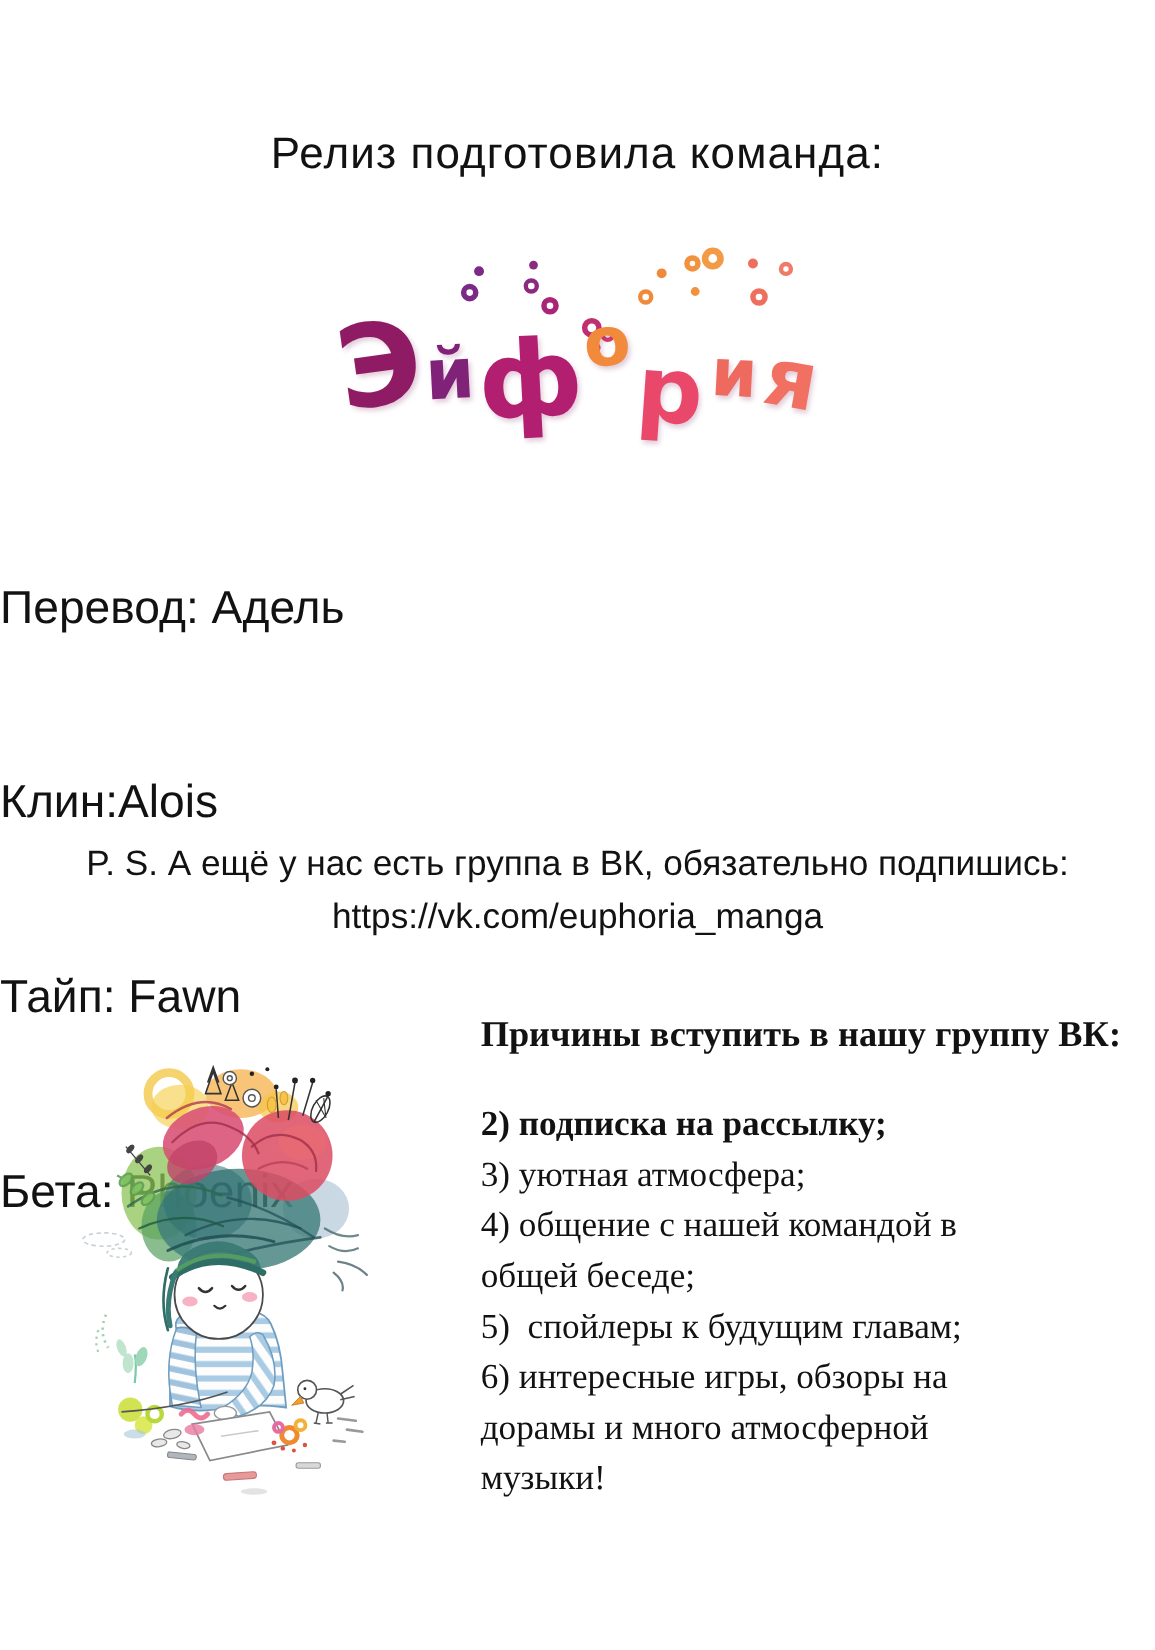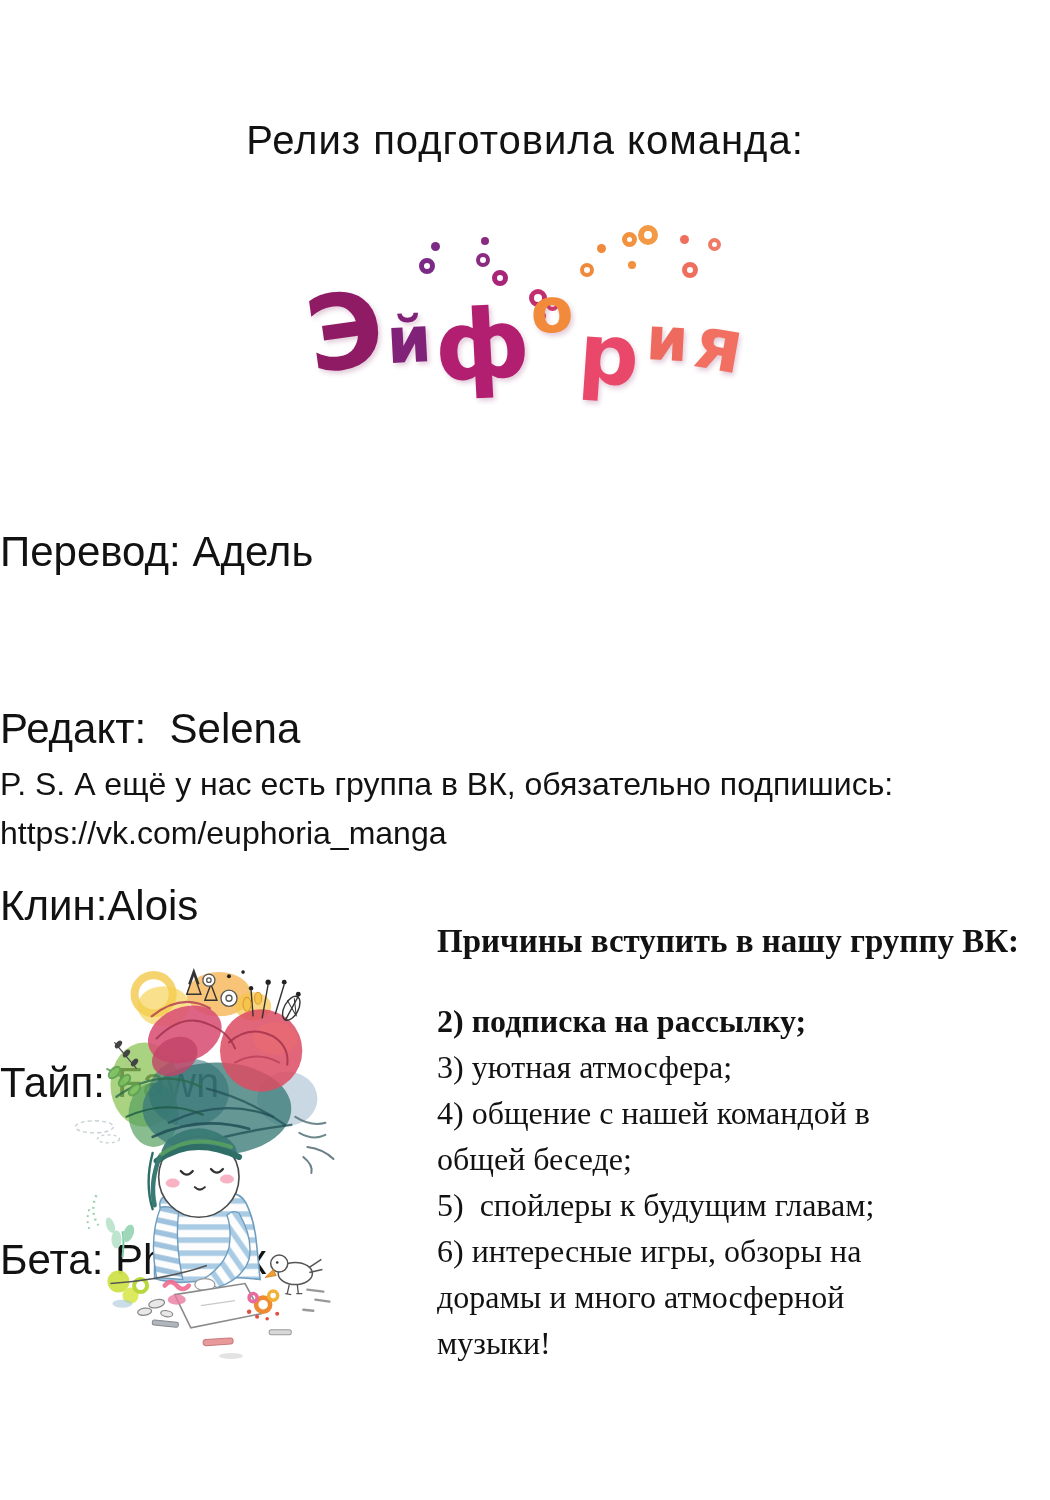--- a/index.html
+++ b/index.html
@@ -43,21 +43,21 @@
   .logo-dots i:nth-of-type(14){left:395px;top:27px;width:9px;height:9px;background:#ef6f5f;}
   .logo-dots i:nth-of-type(15){left:397px;top:54px;width:16px;height:16px;border:5px solid #ef6f5f;}
   .logo-dots i:nth-of-type(16){left:423px;top:30px;width:13px;height:13px;border:4px solid #f07a68;}
   
   .credits{
     position:absolute;top:404px;left:0;width:100%;text-align:left;
     font-size:42px;line-height:59px;white-space:pre-wrap;
   }
   
   .ps{
-    position:absolute;top:760px;left:0;width:100%;
+    position:absolute;top:760px;left:0;width:100%;text-align:center;
     font-size:32px;line-height:49px;
   }
   
   .reasons{position:absolute;left:437px;top:920px;width:590px;font-size:32px;font-family:Liberation Serif, serif;}
   .reasons-title{font-weight:bold;font-size:33px;line-height:42px;margin:0 0 36px 0;}
   .reason-item{line-height:46px;max-width:490px;white-space:pre-wrap;}
   .reason-item.bold{font-weight:bold;}
   
   .illustration{position:absolute;left:56px;top:946px;width:352px;height:432px;}
 </style>
@@ -73,21 +73,20 @@
       <i></i><i></i><i></i><i></i><i></i><i></i><i></i><i></i>
       <i></i><i></i><i></i><i></i><i></i><i></i><i></i><i></i>
     </span>
     <div class="logo-letters">
       <span class="logo-letter L0" style="color: rgb(142, 27, 99);">Э</span><span class="logo-letter L1" style="color: rgb(129, 34, 121);">й</span><span class="logo-letter L2" style="color: rgb(178, 31, 112);">ф</span><span class="logo-letter L3" style="color: rgb(242, 138, 60);">о</span><span class="logo-letter L4" style="color: rgb(233, 72, 107);">р</span><span class="logo-letter L5" style="color: rgb(238, 106, 94);">и</span><span class="logo-letter L6" style="color: rgb(241, 112, 97);">я</span>
     </div>
   </div>
 
   <div class="credits">
     <div class="credit-line">Перевод: Адель</div>
-    <div class="credit-line">Редакт:  Selena</div>
     <div class="credit-line">Клин:Alois</div>
     <div class="credit-line">Тайп: Fawn</div>
     <div class="credit-line">Бета: Phoenix</div>
   </div>
 
   <div class="ps">
     <div>P. S. А ещё у нас есть группа в ВК, обязательно подпишись:</div>
     <div>https://vk.com/euphoria_manga</div>
   </div>
 

